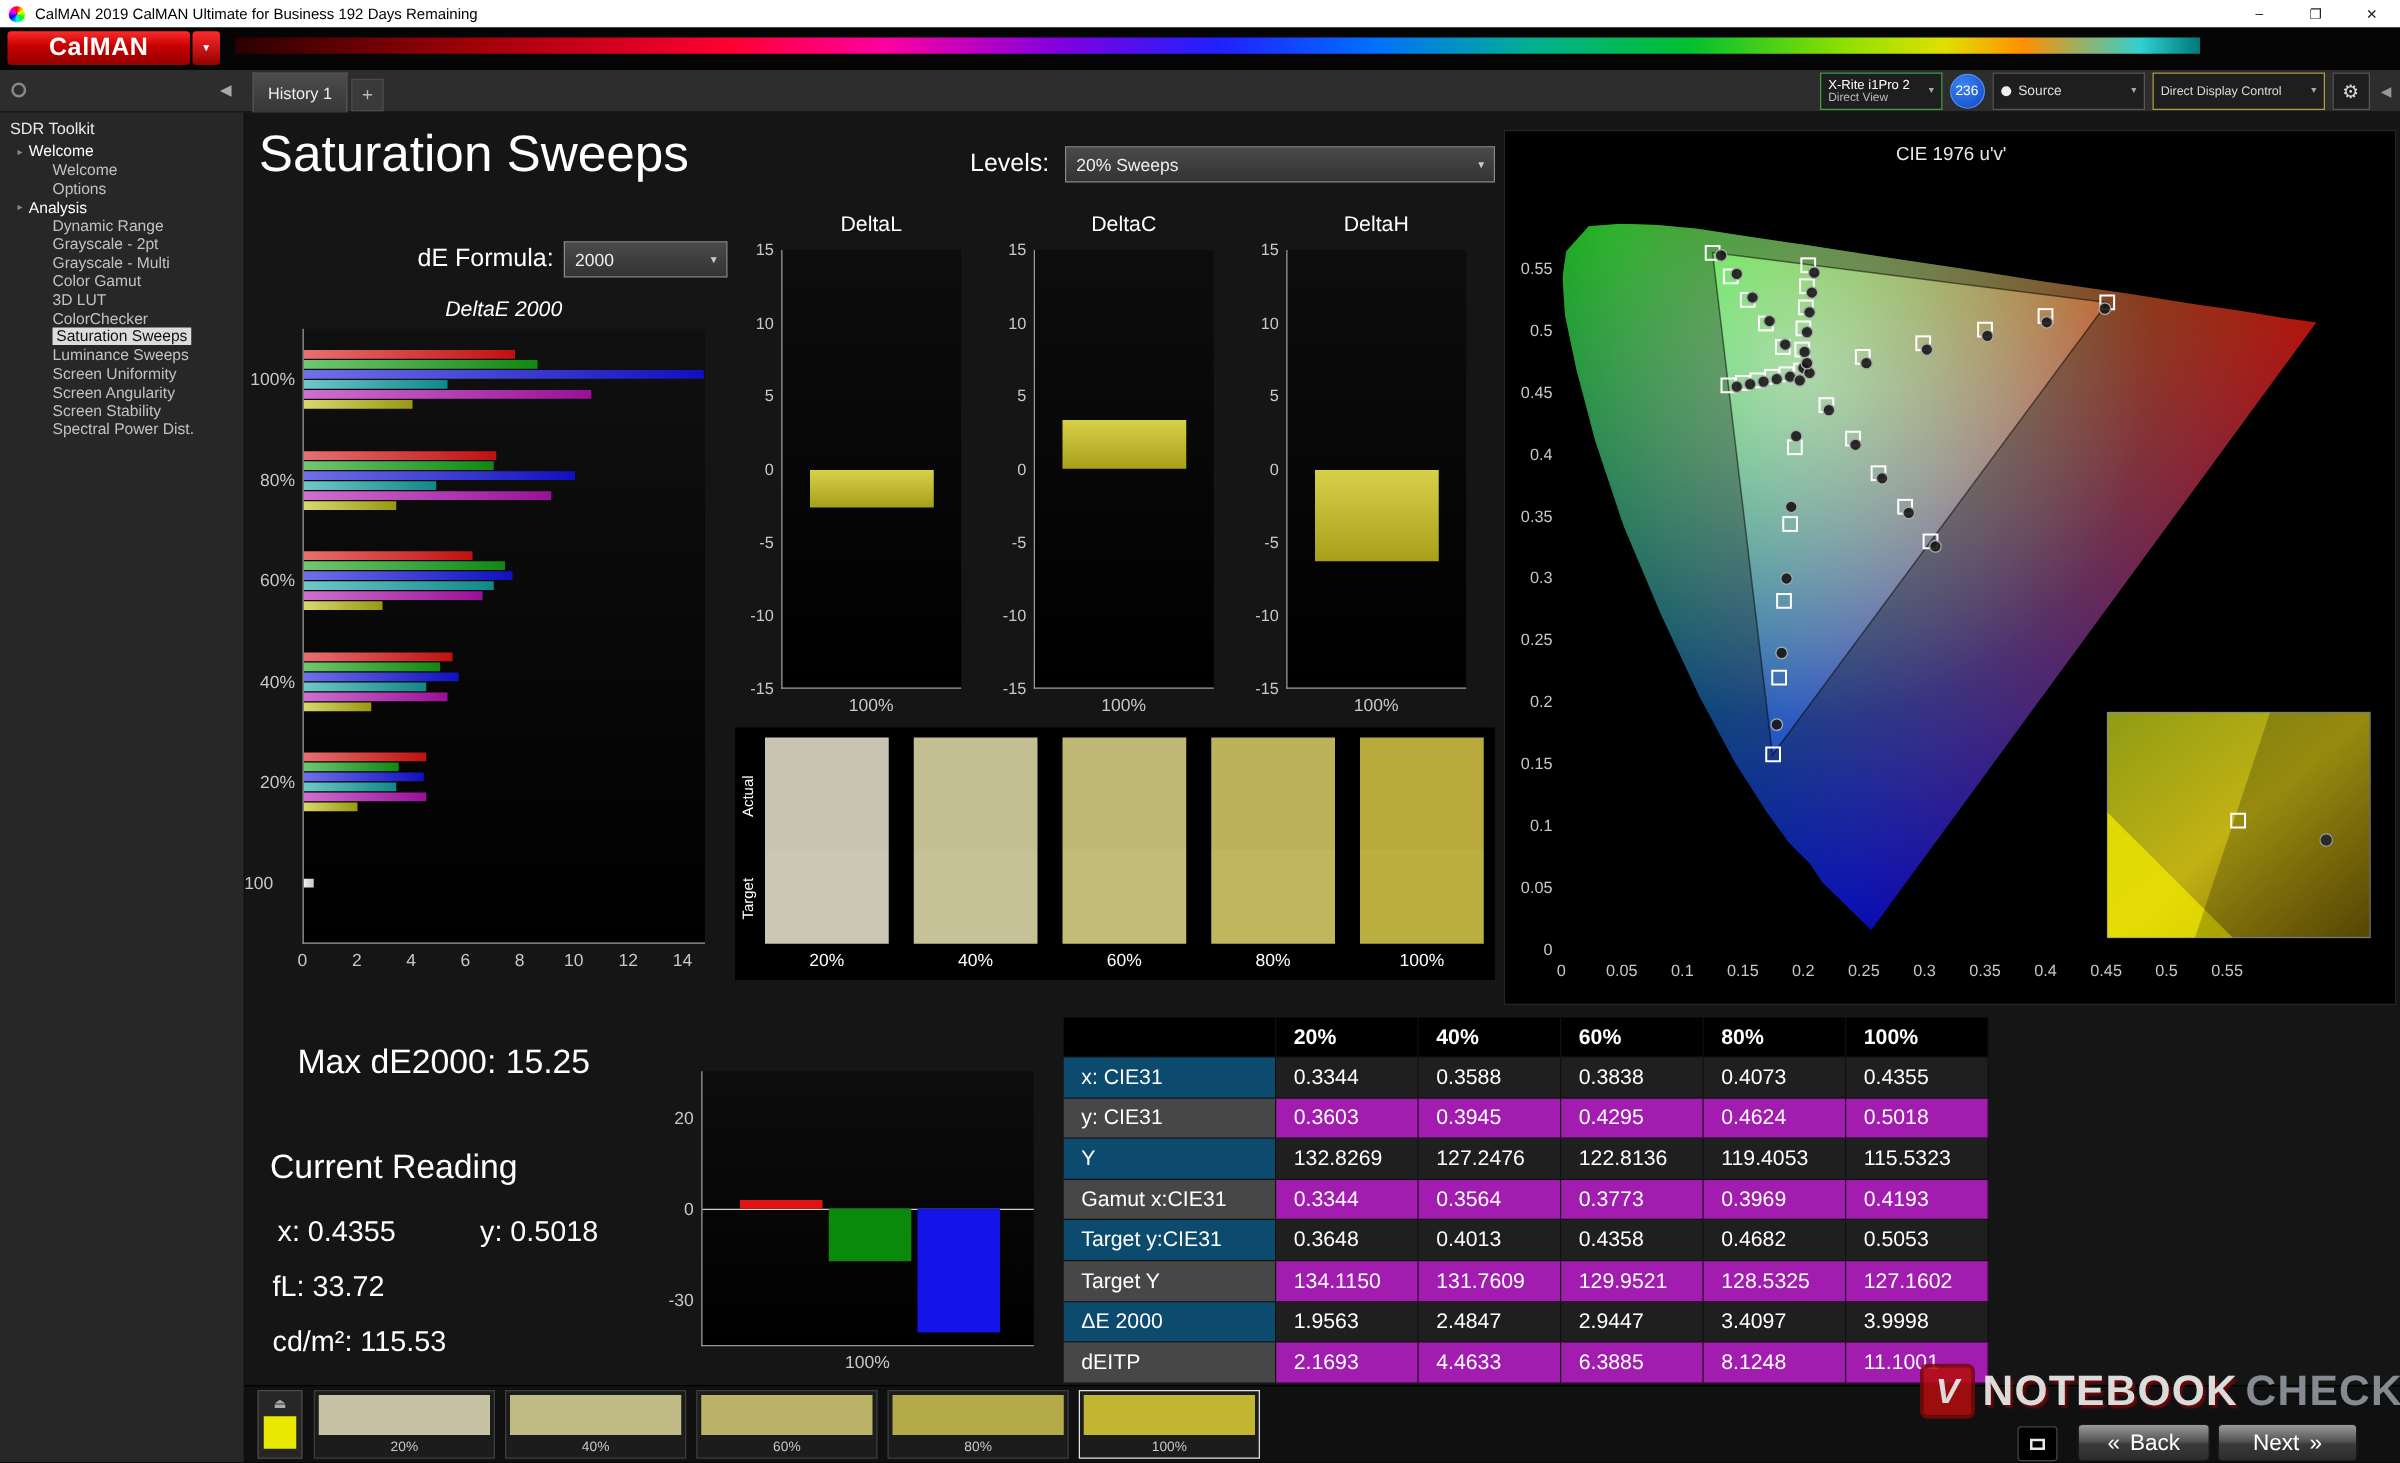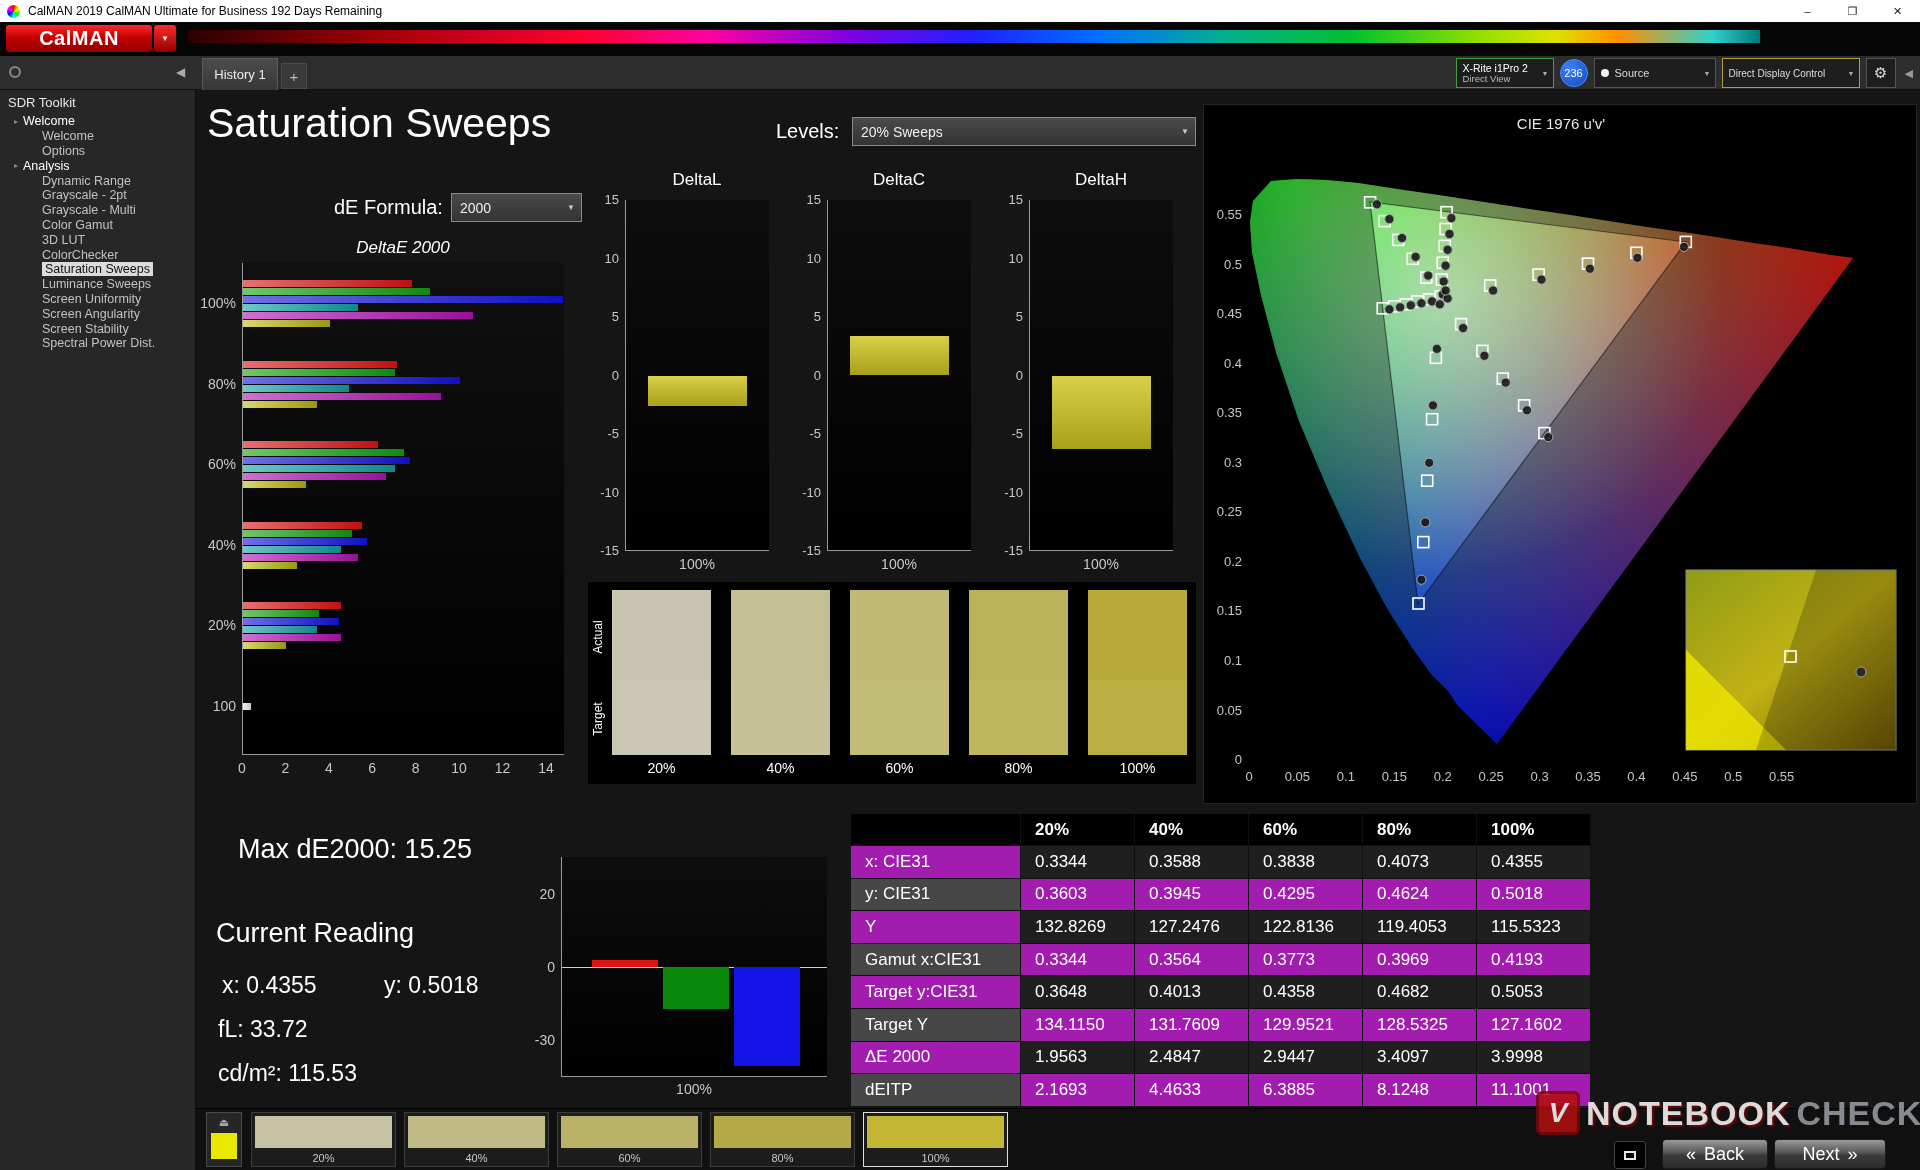--- a/index.html
+++ b/index.html
@@ -97,21 +97,21 @@
   #rgb-xlabel{left:561px;top:1081px;width:266px;text-align:center;}
 
   
   #table-box{position:absolute;left:851px;top:814px;width:741px;}
   .trow{display:flex;height:32.6px;}
   .trow.head{height:32px;}
   .tcell{display:flex;align-items:center;padding-left:14px;color:#fff;font-size:17px;border-right:1px solid #101010;border-bottom:1px solid #101010;overflow:hidden;white-space:nowrap;}
   .tlabel{width:170px;}
   .tval{width:114px;}
   .head .tcell{background:#000;font-weight:bold;}
-  .even .tlabel{background:#a21caf;}
+  .even .tlabel{background:#0c4a6e;}
   .even .tval{background:#1f1f1f;}
   .odd .tlabel{background:#474747;}
   .odd .tval{background:#a21caf;}
 
   
   #bottom-strip{position:absolute;left:196px;top:1108px;width:1724px;height:62px;background:#101010;border-top:1px solid #000;}
   #eject-panel{position:absolute;left:10px;top:3px;width:36px;height:55px;background:#262626;border:1px solid #4a4a4a;display:flex;flex-direction:column;align-items:center;}
   #eject-icon{color:#aaa;font-size:11px;height:18px;display:flex;align-items:center;}
   #eject-swatch{width:26px;height:26px;margin-top:2px;}
   .bswatch{position:absolute;top:3px;width:145px;height:55px;border:1px solid #3c3c3c;background:#1c1c1c;}
@@ -585,21 +585,21 @@
     <div id="wm-logo">V</div>
     <div id="wm-name">NOTEBOOK</div>
     <div id="wm-check">CHECK</div>
   </div>
 
 <div class="axlab" style="left: 178px; top: 295px; width: 58px; text-align: right;">100%</div>
     <div class="axlab" style="left: 178px; top: 375.6px; width: 58px; text-align: right;">80%</div>
     <div class="axlab" style="left: 178px; top: 456.2px; width: 58px; text-align: right;">60%</div>
     <div class="axlab" style="left: 178px; top: 536.8px; width: 58px; text-align: right;">40%</div>
     <div class="axlab" style="left: 178px; top: 617.4px; width: 58px; text-align: right;">20%</div>
-    <div class="axlab" style="left: 178px; top: 698px; width: 58px; text-align: right;">100</div>
+    <div class="axlab" style="left: 178px; top: 698px; width: 58px; text-align: center;">100</div>
     <div class="axlab" style="left: 230px; top: 760px; width: 24px; text-align: center;">0</div>
     <div class="axlab" style="left: 273.42px; top: 760px; width: 24px; text-align: center;">2</div>
     <div class="axlab" style="left: 316.84px; top: 760px; width: 24px; text-align: center;">4</div>
     <div class="axlab" style="left: 360.26px; top: 760px; width: 24px; text-align: center;">6</div>
     <div class="axlab" style="left: 403.68px; top: 760px; width: 24px; text-align: center;">8</div>
     <div class="axlab" style="left: 447.1px; top: 760px; width: 24px; text-align: center;">10</div>
     <div class="axlab" style="left: 490.52px; top: 760px; width: 24px; text-align: center;">12</div>
     <div class="axlab" style="left: 533.94px; top: 760px; width: 24px; text-align: center;">14</div>
     <div class="chart-title" style="left: 625px; top: 170px; width: 144px;">DeltaL</div>
     <div class="plotbox" style="left: 625px; top: 200px; width: 144px; height: 351px;">

